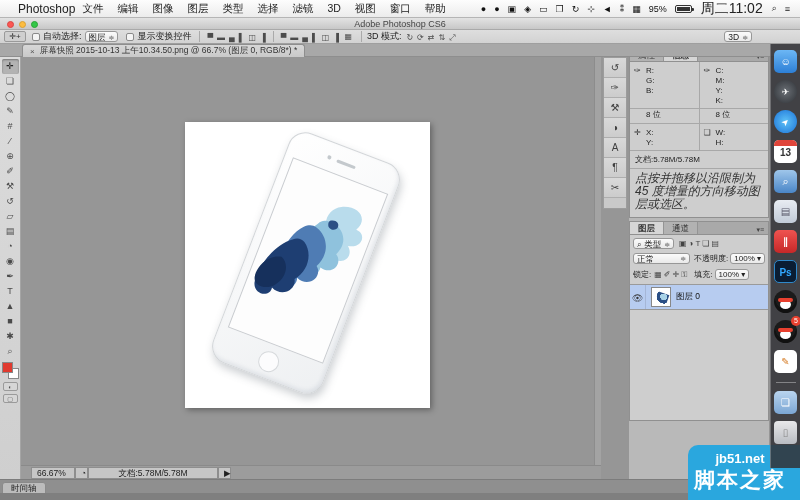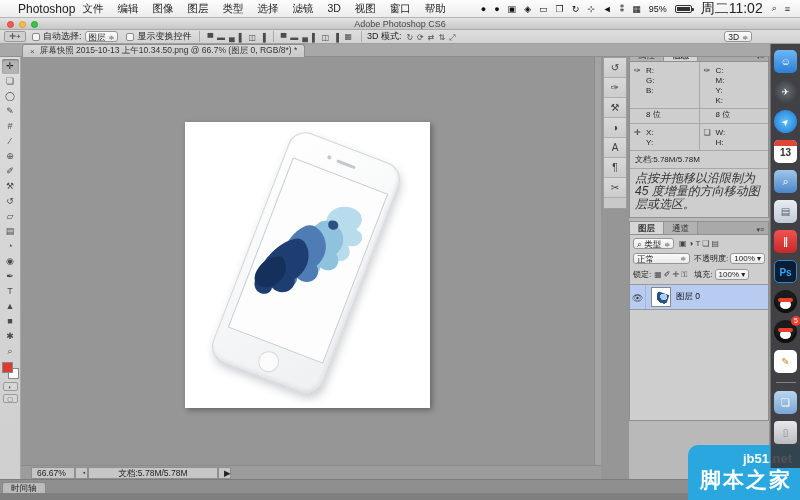--- a/index.html
+++ b/index.html
@@ -133,21 +133,21 @@
   .sbox { background:#c6c6c6; border:1px solid #8e8e8e; height:12px; font-size:8.5px; line-height:11px; padding:0 5px; color:#222; }
   #zoombox { margin-left:10px; width:44px; }
   #docbox { width:130px; text-align:center; }
   .sbtn { width:13px; text-align:center; }
   #bottombar { position:absolute; left:0; bottom:0; width:800px; height:21px; background:#8f8f8f; border-top:1px solid #7c7c7c; z-index:3;padding-left:12px; }
   #timelinetab { position:absolute; left:2px; top:2px; height:12px; background:#bcbcbc; border:1px solid #8a8a8a; border-radius:3px 3px 0 0; font-size:8.5px; padding:0 8px; line-height:11px; color:#222; }
   #bottombar .tray { position:absolute; left:0; right:0; bottom:0; height:7px; background:#7f7f7f; }
 
   
   #watermark { position:absolute; right:0; bottom:0; width:112px; height:55px; background:#2aa7de; border-radius:10px 0 0 0; z-index:15;
-    color:#fff; text-align:right; padding:6px 8px 0 0; }
+    color:#fff; text-align:center; padding:6px 8px 0 0; }
   #watermark .wm1 { font-size:13px; font-weight:bold; }
   #watermark .wm2 { font-size:21px; font-weight:bold; letter-spacing:2px; }
 
   .noselect { user-select:none; }
 </style>
 </head>
 <body>
 
 <div id="screen" class="noselect">
 

